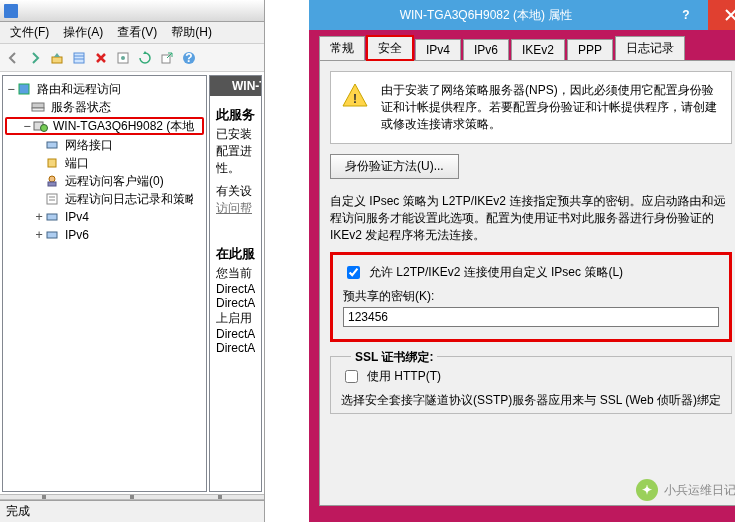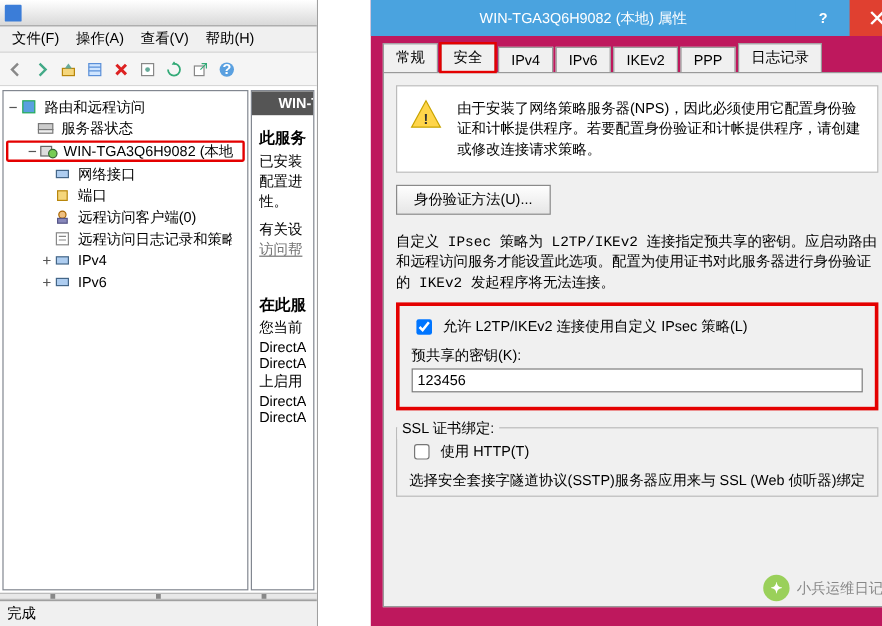--- a/index.html
+++ b/index.html
@@ -46,21 +46,21 @@
   .infobox { border:1px solid #bbb; background:#fff; padding:10px 10px 10px 50px; position:relative; margin-bottom:10px;}
   .infobox .shield { position:absolute; left:10px; top:10px; width:28px; height:28px;}
   .btn { border:1px solid #8a8a8a; background:linear-gradient(#fefefe,#e6e6e6); padding:3px 14px; display:inline-block; min-width:110px; text-align:center;}
   .fieldset-like { margin-top:12px;}
   .checkbox-line { display:flex; align-items:center; gap:6px; margin-bottom:6px;}
   .checkbox-line input { width:13px; height:13px;}
   .textline { display:flex; flex-direction:column; gap:2px; margin-top:4px;}
   .textline input { border:1px solid #7a7a7a; padding:2px 4px; width:100%; background:#fff;}
   .red-frame { border:3px solid #e40000; padding:8px 10px 12px 10px; margin-top:8px;}
   .groupbox { border:1px solid #bbb; margin-top:14px; padding:10px 10px 4px 10px; position:relative;}
-  .groupbox .legend { position:absolute; top:-8px; left:0; background:#f0f0f0; padding:0 4px;}
+  .groupbox .legend { position:absolute; top:-8px; left:20px; background:#f0f0f0; padding:0 4px;font-weight:bold;}
   .watermark { position:absolute; right:6px; bottom:4px; display:flex; align-items:center; gap:6px; color:#888; font-size:13px;}
   .watermark .wicon { width:22px; height:22px; border-radius:50%; background:#9ad05a; display:flex; align-items:center; justify-content:center; color:#fff; font-weight:bold;}
   .clip { overflow:hidden; text-overflow:clip; white-space:nowrap;}
 </style>
 </head>
 <body>
 
 <div class="root">
 
   <div class="mmc">
@@ -263,21 +263,21 @@
             <svg width="28" height="28">
                 <path d="M14 2 L26 24 L2 24 Z" fill="#ffd54a" stroke="#c9a400"></path>
                 <text x="14" y="21" text-anchor="middle" font-size="16" font-weight="bold" fill="#333">!</text>
               </svg>
           </span>
           <span>由于安装了网络策略服务器(NPS)，因此必须使用它配置身份验证和计帐提供程序。若要配置身份验证和计帐提供程序，请创建或修改连接请求策略。</span>
         </div>
 
         <button class="btn">身份验证方法(U)...</button>
 
-        <div class="fieldset-like" style="margin-top:14px;font-family:Liberation Mono, monospace;">自定义 IPsec 策略为 L2TP/IKEv2 连接指定预共享的密钥。应启动路由和远程访问服务才能设置此选项。配置为使用证书对此服务器进行身份验证的 IKEv2 发起程序将无法连接。</div>
+        <div class="fieldset-like" style="margin-top:14px;">自定义 IPsec 策略为 L2TP/IKEv2 连接指定预共享的密钥。应启动路由和远程访问服务才能设置此选项。配置为使用证书对此服务器进行身份验证的 IKEv2 发起程序将无法连接。</div>
 
         <div class="red-frame">
           <div class="checkbox-line">
             <input type="checkbox" checked="" style="">
             <span>允许 L2TP/IKEv2 连接使用自定义 IPsec 策略(L)</span>
           </div>
           <div class="textline">
             <span>预共享的密钥(K):</span>
             <input type="text" value="123456" style="">
           </div>

